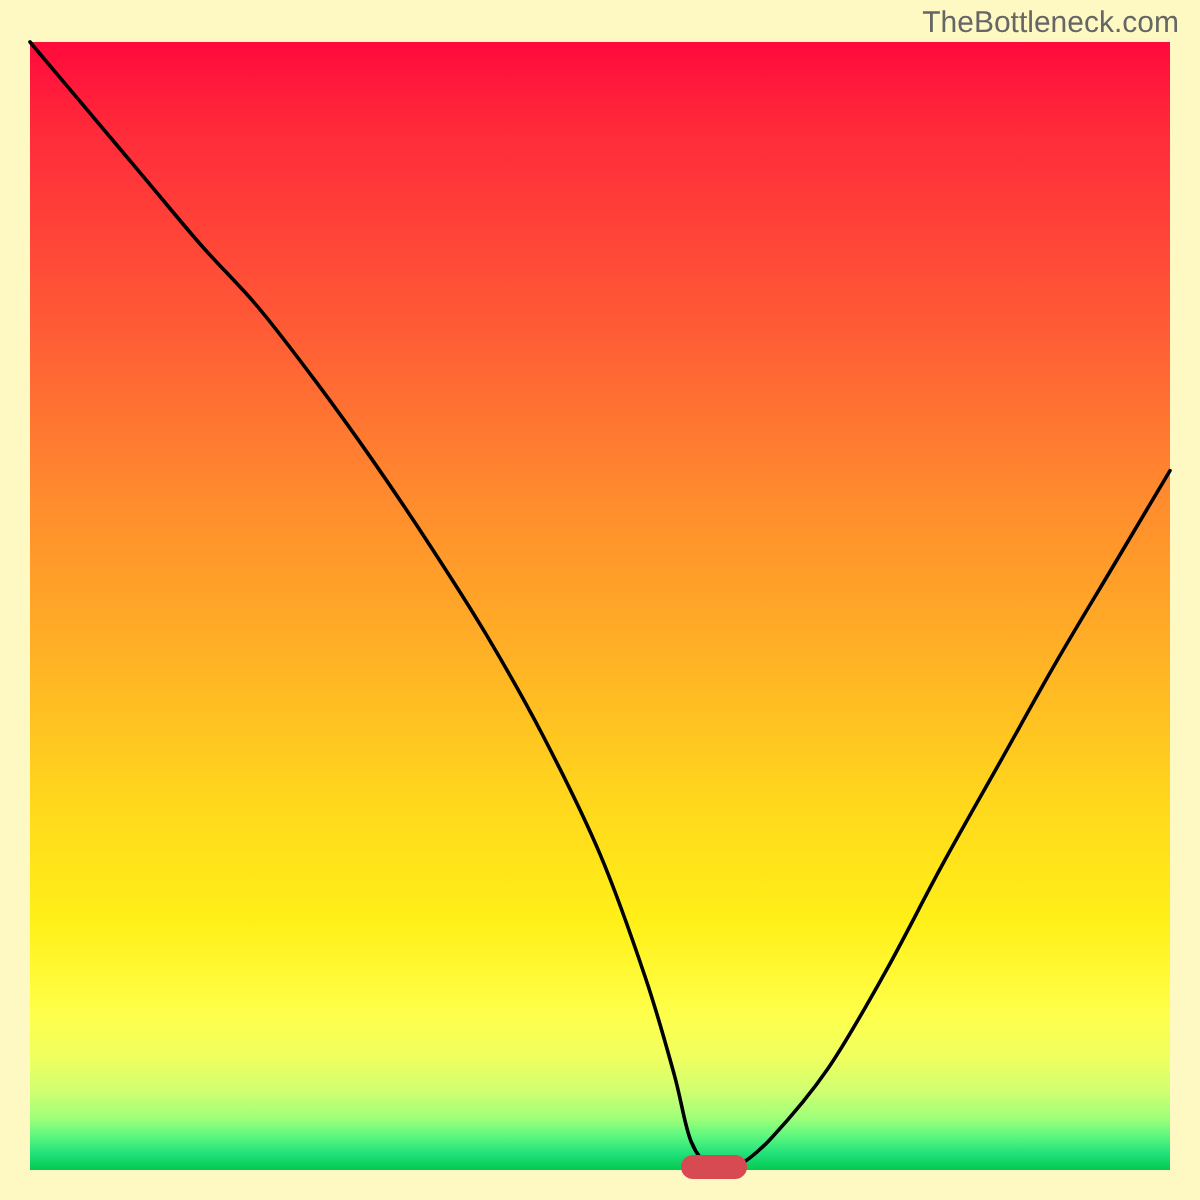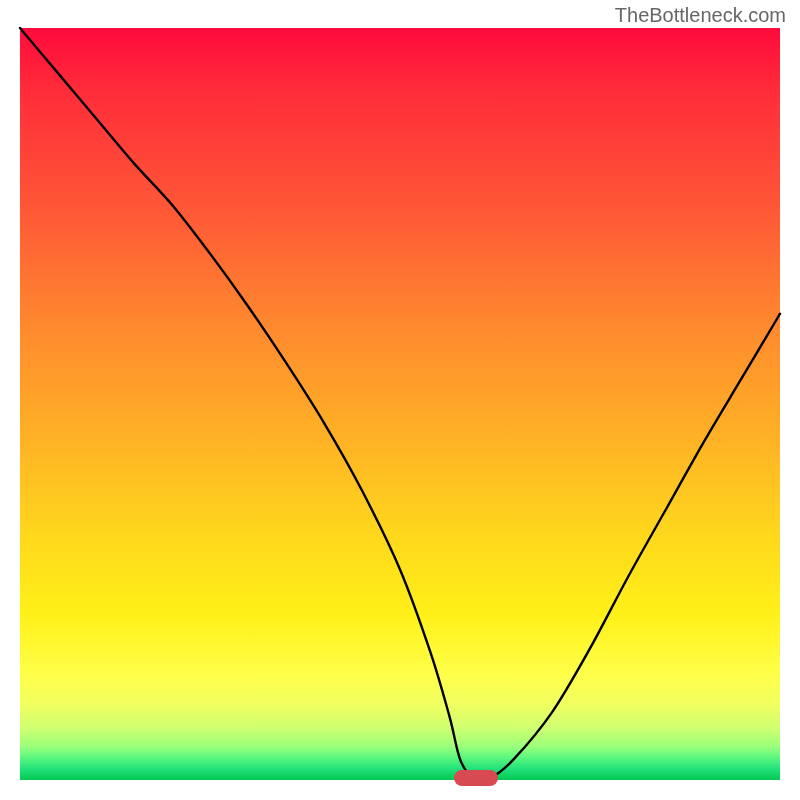--- a/index.html
+++ b/index.html
@@ -8,21 +8,21 @@
     width: 800px;
     height: 800px;
     background: #000;
     overflow: hidden;
     font-family: Arial, Helvetica, sans-serif;
   }
   .frame {
     position: relative;
     width: 800px;
     height: 800px;
-    background: #ffffff;
+    background: #fef9c3;
   }
   .watermark {
     position: absolute;
     top: 4px;
     right: 14px;
     font-size: 20px;
     font-weight: 500;
     color: #666;
     letter-spacing: 0px;
   }

